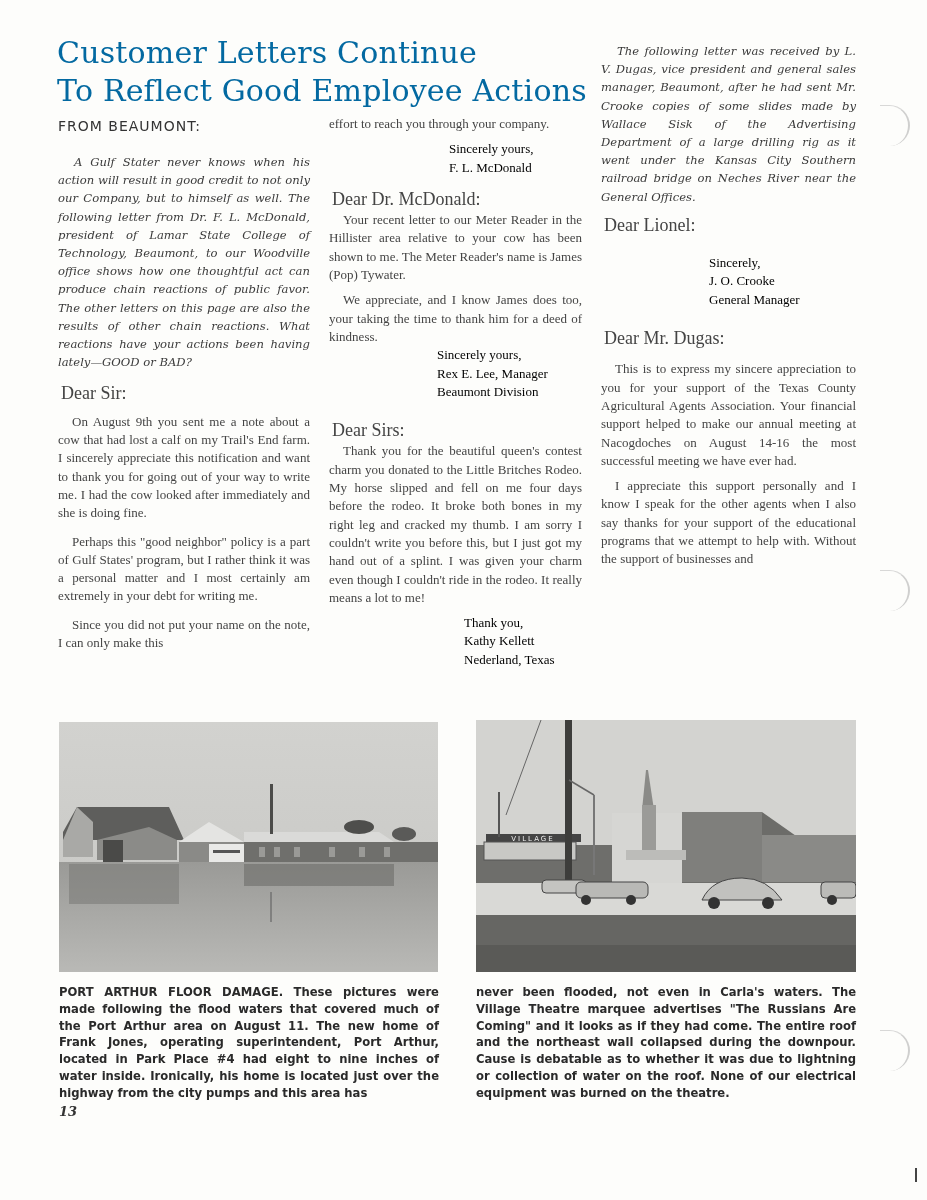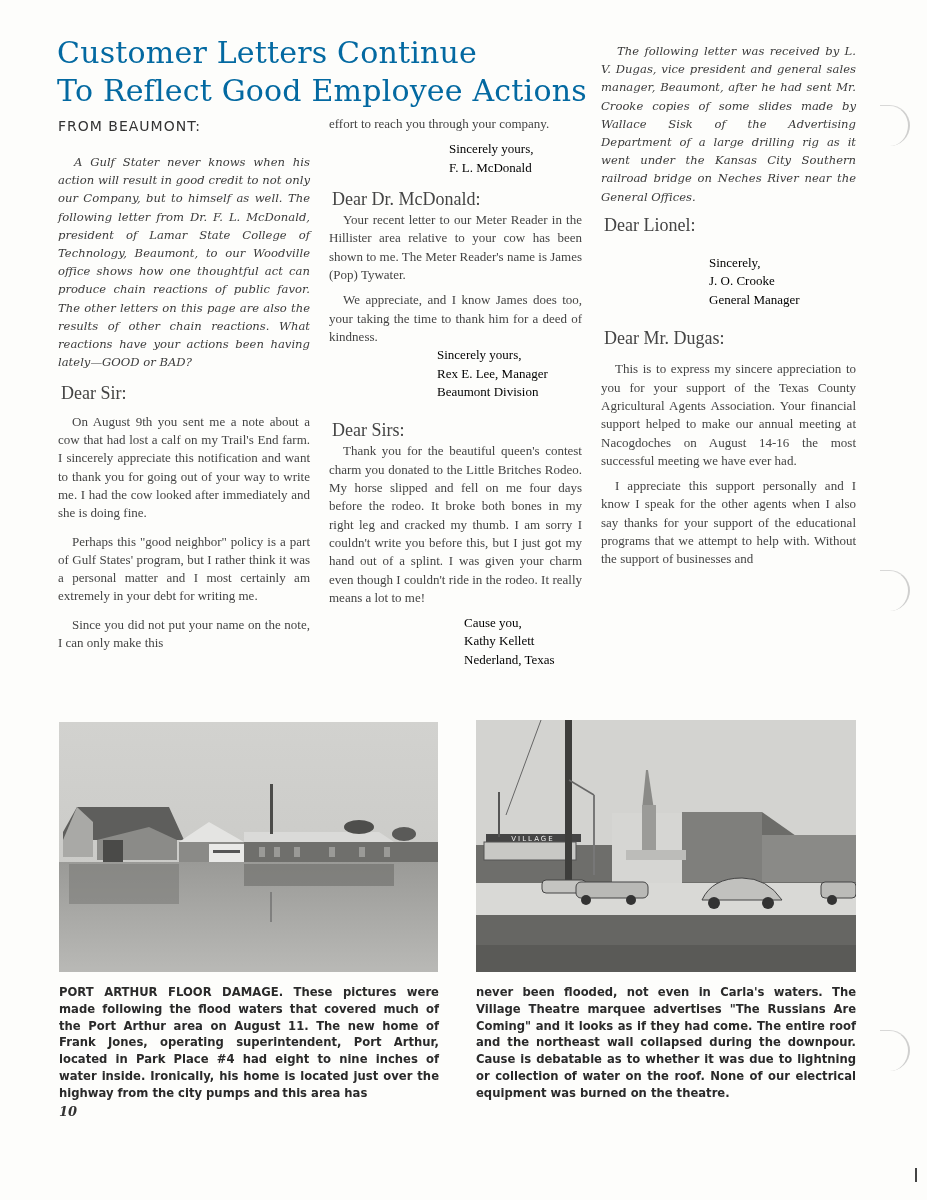--- a/index.html
+++ b/index.html
@@ -98,21 +98,21 @@
     <div class="gap-s"></div>
     <p class="body-p">We appreciate, and I know James does too, your taking the time to thank him for a deed of kindness.</p>
     <p class="sig indent-sig2">Sincerely yours,</p>
     <p class="sig indent-sig2">Rex E. Lee, Manager</p>
     <p class="sig indent-sig2">Beaumont Division</p>
     <div class="gap-m"></div>
     <div class="gap-s"></div>
     <p class="salut">Dear Sirs:</p>
     <p class="body-p">Thank you for the beautiful queen's contest charm you donated to the Little Britches Rodeo. My horse slipped and fell on me four days before the rodeo. It broke both bones in my right leg and cracked my thumb. I am sorry I couldn't write you before this, but I just got my hand out of a splint. I was given your charm even though I couldn't ride in the rodeo. It really means a lot to me!</p>
     <div class="gap-s"></div>
-    <p class="sig" style="padding-left:135px">Cause you,</p>
+    <p class="sig" style="padding-left:135px">Thank you,</p>
     <p class="sig" style="padding-left:135px">Kathy Kellett</p>
     <p class="sig" style="padding-left:135px">Nederland, Texas</p>
   </div>
 
   <div class="col col3">
     <p class="intro">The following letter was received by L. V. Dugas, vice president and general sales manager, Beaumont, after he had sent Mr. Crooke copies of some slides made by Wallace Sisk of the Advertising Department of a large drilling rig as it went under the Kansas City Southern railroad bridge on Neches River near the General Offices.</p>
     <div class="gap-s"></div>
     <p class="salut">Dear Lionel:</p>
     <div class="gap-s"></div>
     <div class="gap-m"></div>
@@ -211,19 +211,19 @@
       <circle cx="356" cy="180" r="5" fill="#333"></circle>
 
       <rect x="0" y="195" width="380" height="57" fill="#666663"></rect>
       <rect x="0" y="225" width="380" height="27" fill="#5a5a57"></rect>
     </svg>
   </div>
 
   <p class="caption cap1">PORT ARTHUR FLOOR DAMAGE. These pictures were made following the flood waters that covered much of the Port Arthur area on August 11. The new home of Frank Jones, operating superintendent, Port Arthur, located in Park Place #4 had eight to nine inches of water inside. Ironically, his home is located just over the highway from the city pumps and this area has</p>
   <p class="caption cap2">never been flooded, not even in Carla's waters. The Village Theatre marquee advertises "The Russians Are Coming" and it looks as if they had come. The entire roof and the northeast wall collapsed during the downpour. Cause is debatable as to whether it was due to lightning or collection of water on the roof. None of our electrical equipment was burned on the theatre.</p>
 
-  <div class="page-num">10</div>
+  <div class="page-num">13</div>
 
   <div class="hole" style="left:880px; top:105px;"></div>
   <div class="hole" style="left:880px; top:570px;"></div>
   <div class="hole" style="left:880px; top:1030px;"></div>
   <div class="tick-mark"></div>
 </div>
 
 </body></html>

